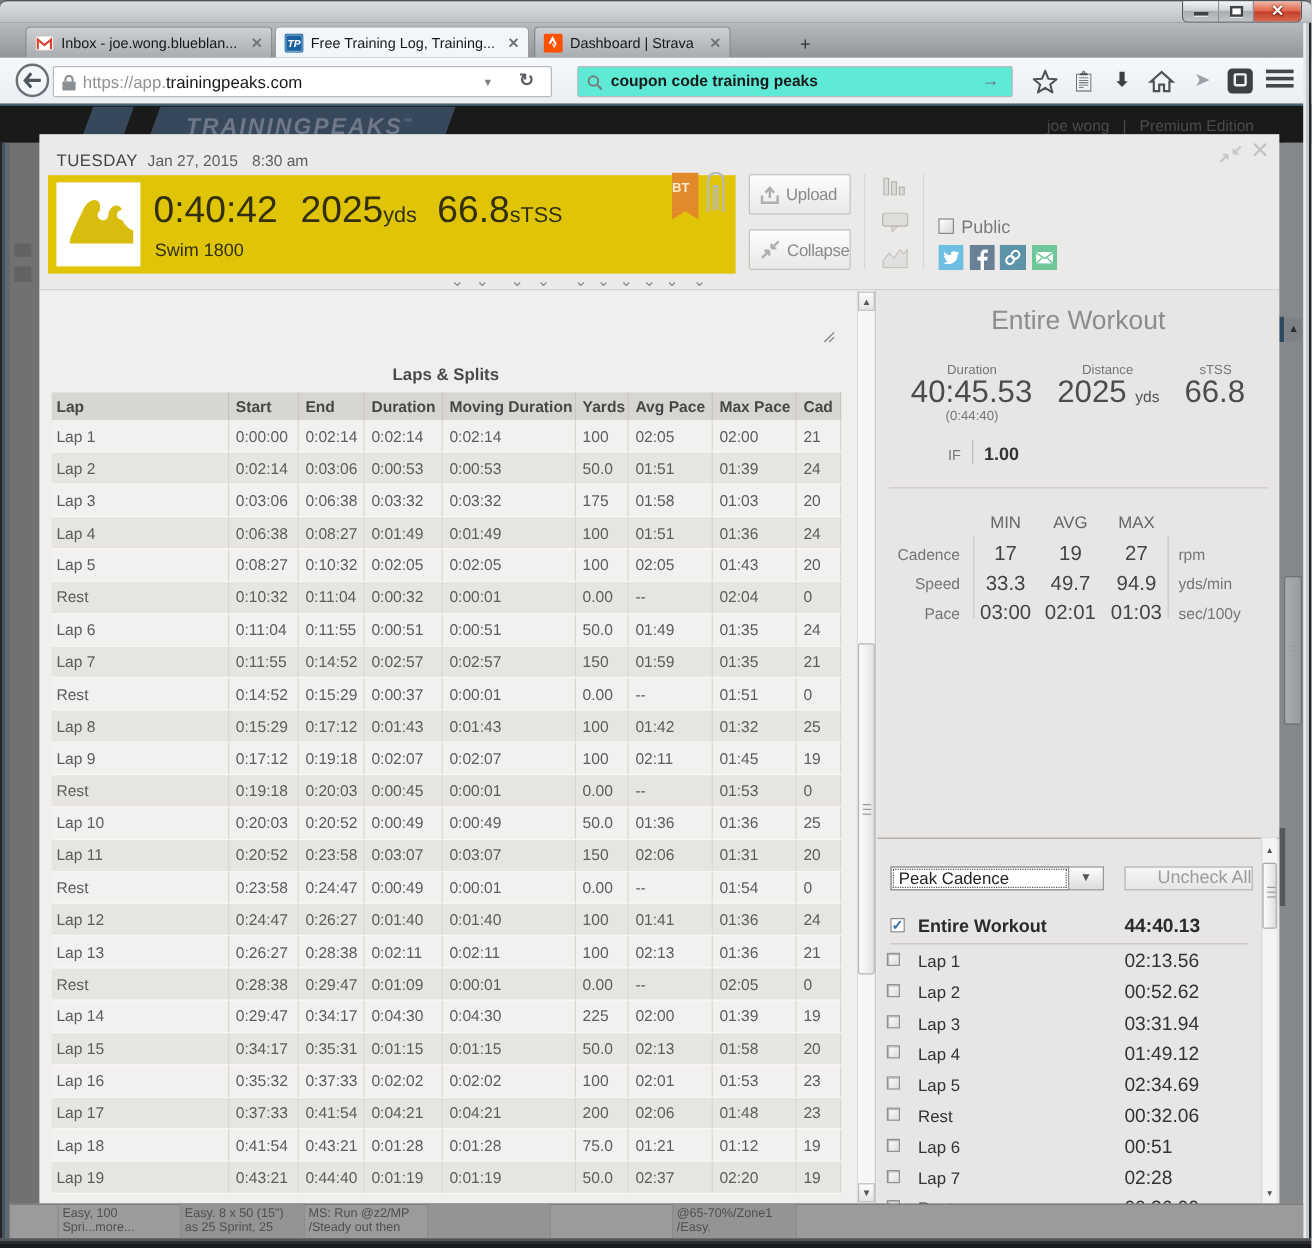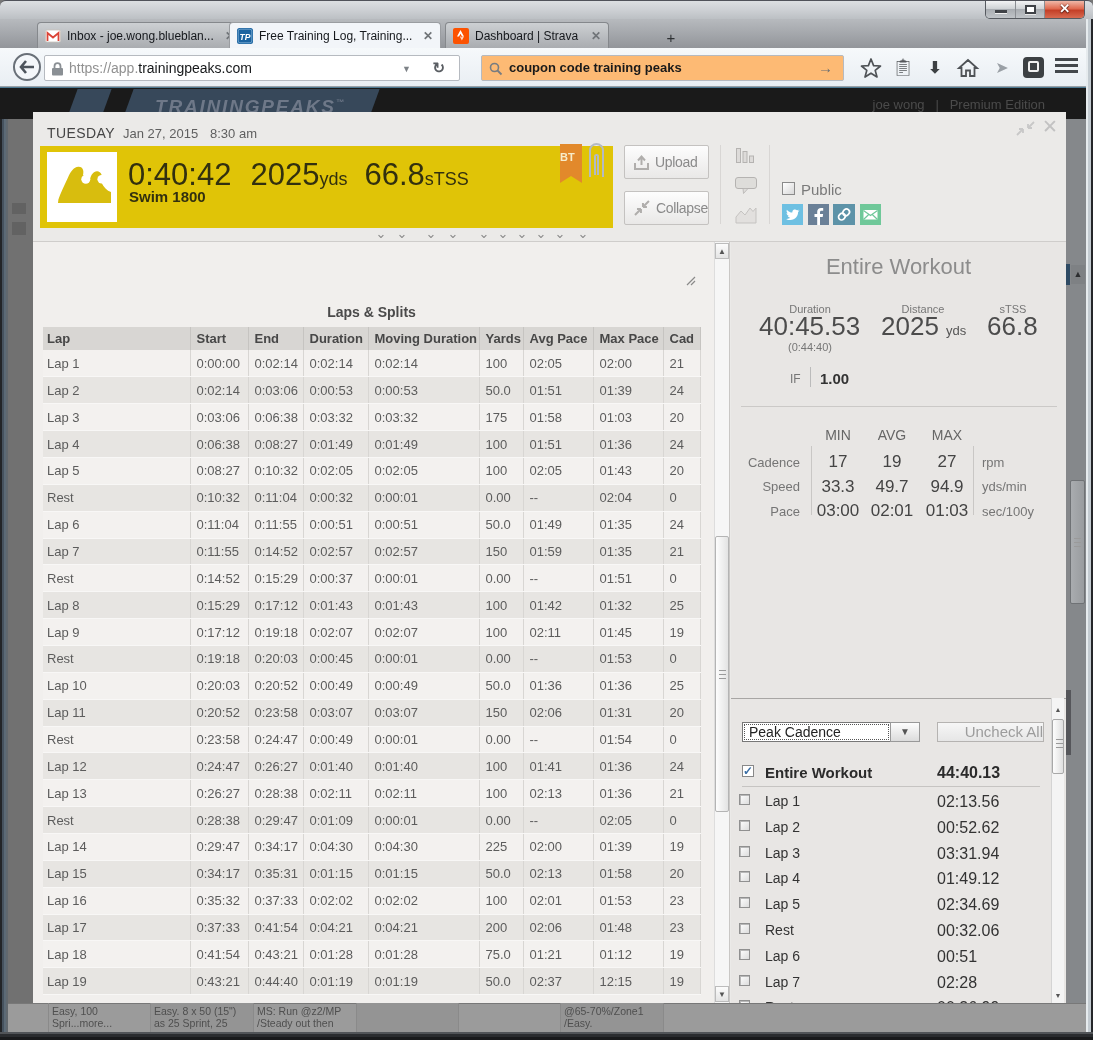--- a/index.html
+++ b/index.html
@@ -13,21 +13,21 @@
 #tabbar{left:0;top:19px;width:1093px;height:29px;background:linear-gradient(#b7babe,#92959a)}
 .tab{top:22px;height:26px;border-radius:4px 4px 0 0;border:1px solid #85888c;border-bottom:none;font-size:12px;color:#15181c;display:flex;align-items:center;padding:0 7px;white-space:nowrap;overflow:hidden}
 .tab.inactive{background:linear-gradient(#cdd0d3,#a9acb0)}
 .tab.active{background:#f2f5f9;border-color:#9a9da1;z-index:3}
 .tab .ticon{width:16px;height:16px;margin-right:6px;flex:none}
 .tab .tclose{margin-left:auto;color:#707478;font-size:12px;font-weight:bold;padding-left:8px}
 #plus{left:659px;top:29px;width:24px;height:18px;color:#2e3134;font-size:15px;text-align:center;line-height:17px}
 #navbar{left:0;top:48px;width:1093px;height:39px;background:linear-gradient(#f6f9fb,#e9eef3);border-bottom:1px solid #9aa0a6}
 #backbtn{left:13px;top:53px;width:28px;height:28px;border-radius:50%;border:2px solid #697078;background:#f4f7fa;}
 #urlbox{left:44px;top:55px;width:416px;height:26px;background:#fff;border:1px solid #b6bac0;border-radius:2px;font-size:14px;line-height:24px}
-#searchbox{left:481px;top:55px;width:363px;height:26px;background:#fdba74;border:1px solid #b6bac0;border-radius:2px;font-size:13px;line-height:24px;color:#1a1a1a;font-weight:bold}
+#searchbox{left:481px;top:55px;width:363px;height:26px;background:#5eead4;border:1px solid #b6bac0;border-radius:2px;font-size:13px;line-height:24px;color:#1a1a1a;font-weight:bold}
 .navico{top:55px;width:24px;height:26px;color:#55585c;font-size:17px;text-align:center;line-height:26px}
 
 #appheader{left:0;top:87px;width:1093px;height:32px;background:#1a1a1a;border-top:1px solid #4f7b94}
 .slant{position:absolute;top:1px;height:31px;background:#37485a;transform:skewX(-20deg)}
 #tplogo{position:absolute;left:155px;top:8px;font-size:19px;font-weight:bold;font-style:italic;color:#6e7888;letter-spacing:1.8px}
 #userinfo{position:absolute;right:48px;top:9px;font-size:13px;color:#4b4b4b}
 
 #dimleft{left:0;top:119px;width:33px;height:913px;background:#717171}
 #dimleftedge{left:0;top:119px;width:8px;height:913px;background:linear-gradient(90deg,#232528 0 2px,#46525e 2px 4px,#5c6a76 4px 6px,#61686e 6px 8px)}
 #dimright{left:1066px;top:119px;width:27px;height:913px;background:#85878a}
@@ -44,21 +44,21 @@
 #mheader{left:33px;top:112px;width:1033px;height:130px;background:#ebeae8;border-bottom:1px solid #cfcdcb}
 #mtue{left:47px;top:125px;font-size:14px;color:#454545;letter-spacing:0.4px}
 #mdate{left:123px;top:126px;font-size:13px;color:#5f5f5f}
 #mtime{left:210px;top:126px;font-size:13px;color:#5f5f5f}
 #banner{left:40px;top:146px;width:573px;height:82px;background:#e0c407}
 #wavebox{left:47px;top:152px;width:70px;height:70px;background:#fff}
 #bignums{left:128px;top:157px;font-size:31px;color:#32300f;white-space:nowrap}
 #bignums .small{font-size:18px}
 #n2{margin-left:19px}
 #n3{margin-left:17px}
-#swimlabel{left:129px;top:188px;font-size:15px;font-weight:bold;color:#32300f}
+#swimlabel{left:129px;top:200px;font-size:15px;font-weight:normal;color:#32300f}
 #btbadge{left:560px;top:144px;width:22px;height:32px;background:#e2892b}
 #btbadge:after{content:"";position:absolute;left:0;top:32px;border-left:11px solid #e2892b;border-right:11px solid #e2892b;border-bottom:7px solid transparent}
 #btbadge span{position:absolute;left:0;top:7px;width:22px;text-align:left;font-size:11px;font-weight:bold;color:#f7ecca}
 #clip{left:589px;top:143px;width:15px;height:34px;border:2.5px solid #b4bac2;border-bottom:none;border-radius:8px 8px 0 0}
 .hbtn{left:624px;width:85px;height:34px;background:linear-gradient(#fdfdfd,#e9e8e7);border:1px solid #c4c2c0;border-radius:2px;color:#8a8a8a;font-size:14px;letter-spacing:-0.3px;display:flex;align-items:center;justify-content:flex-start;padding-left:8px;gap:5px}
 .vsep{top:145px;width:1px;height:79px;background:#d8d6d4}
 .gico{color:#c3c1bf}
 #pubcb{left:782px;top:182px;width:13px;height:13px;border:1px solid #8a8a8a;background:linear-gradient(135deg,#fff,#d8d8d8)}
 #publbl{left:801px;top:181px;font-size:15px;color:#7a7a7a}
 .soc{top:204px;width:21px;height:21px}
@@ -121,21 +121,21 @@
 <div class="abs capbtns">
  <div class="capb">
         <span style="position:absolute;left:9px;top:9px;width:12px;height:3px;background:#3f4247;box-shadow:0 1px 0 #f0f0f0"></span>
       </div>
  <div class="capb">
         <span style="position:absolute;left:9px;top:4px;width:11px;height:9px;border:2px solid #3f4247;background:#fff;box-shadow:0 1px 0 #e8e8e8"></span>
       </div>
  <div class="capb" style="font-size:13px;line-height:15px;color:#fff;text-shadow:0 0 2px #5a1a0e,0 1px 1px #5a1a0e">✕</div>
 </div>
 <div class="abs" id="tabbar"></div>
-<div class="abs tab inactive" style="left:37px;width:206px">
+<div class="abs tab inactive" style="left:21px;width:206px">
  <svg class="ticon" viewBox="0 0 16 16">
         <rect x="0.5" y="2" width="15" height="12" rx="1.5" fill="#fff" stroke="#c9c2ba" stroke-width="0.8"></rect>
         <path d="M2.5 13 L2.5 5 L8 9.5 L13.5 5 L13.5 13" fill="none" stroke="#db4437" stroke-width="1.8"></path>
       </svg>
  <span>Inbox - joe.wong.blueblan...</span>
       <span class="tclose">✕</span>
     </div>
 <div class="abs tab active" style="left:229px;width:212px">
  <svg class="ticon" viewBox="0 0 16 16">
         <rect width="16" height="16" rx="2.5" fill="#1b63a0"></rect>
@@ -617,21 +617,21 @@
           <td>19</td>
         </tr>
 <tr class="even">
           <td>Lap 19</td>
           <td>0:43:21</td>
           <td>0:44:40</td>
           <td>0:01:19</td>
           <td>0:01:19</td>
           <td>50.0</td>
           <td>02:37</td>
-          <td>12:15</td>
+          <td>02:20</td>
           <td>19</td>
         </tr>
 
 </tbody>
     </table>
 
 <div class="abs" id="ewtitle">Entire Workout</div>
 <div class="rlabel" style="left:770px;top:303px;width:80px">Duration</div>
 <div class="rbig" style="left:759px;top:311px">40:45.53</div>
 <div class="rlabel" style="left:770px;top:341px;width:80px">(0:44:40)</div>

